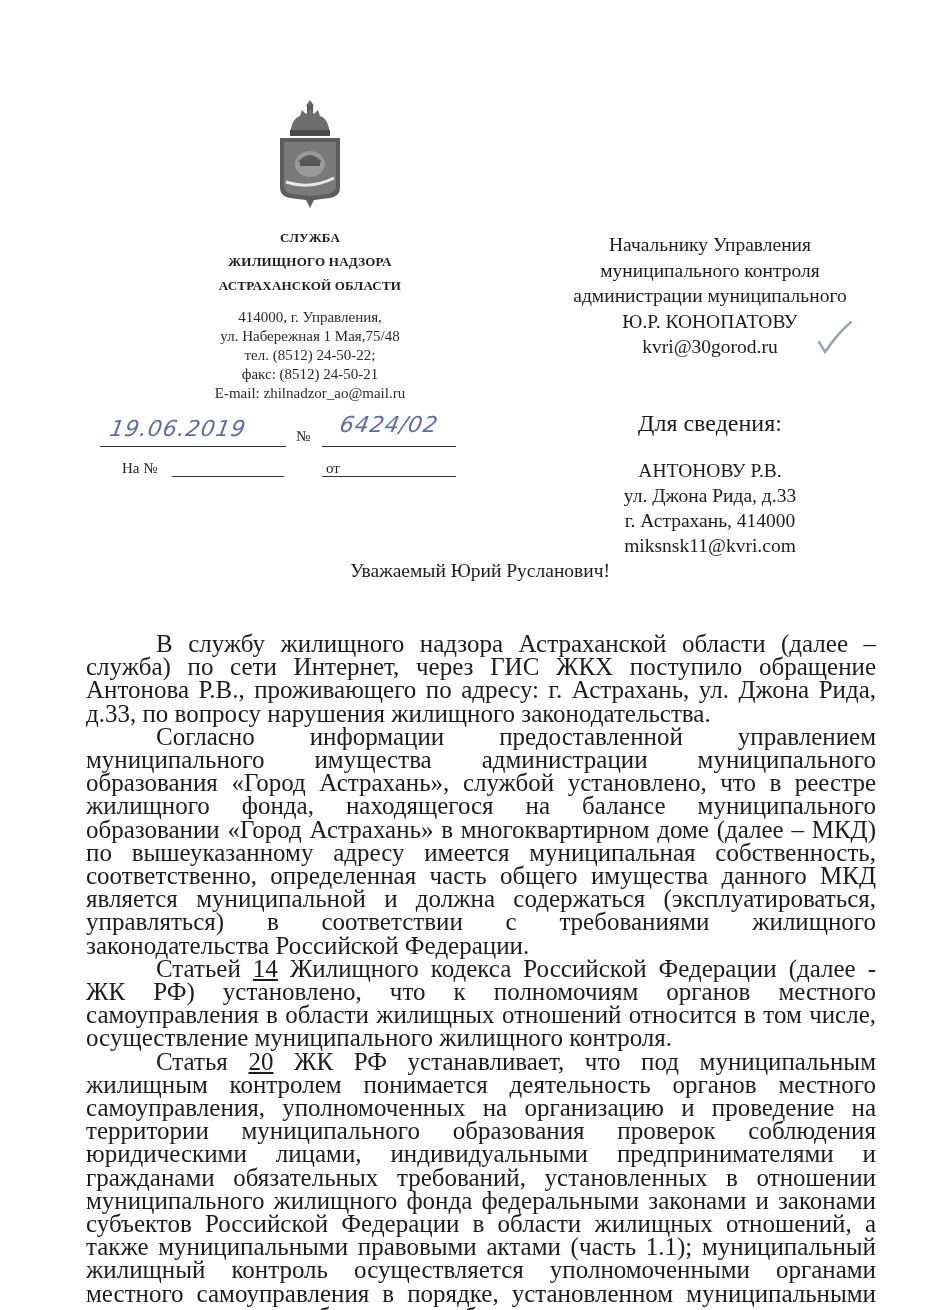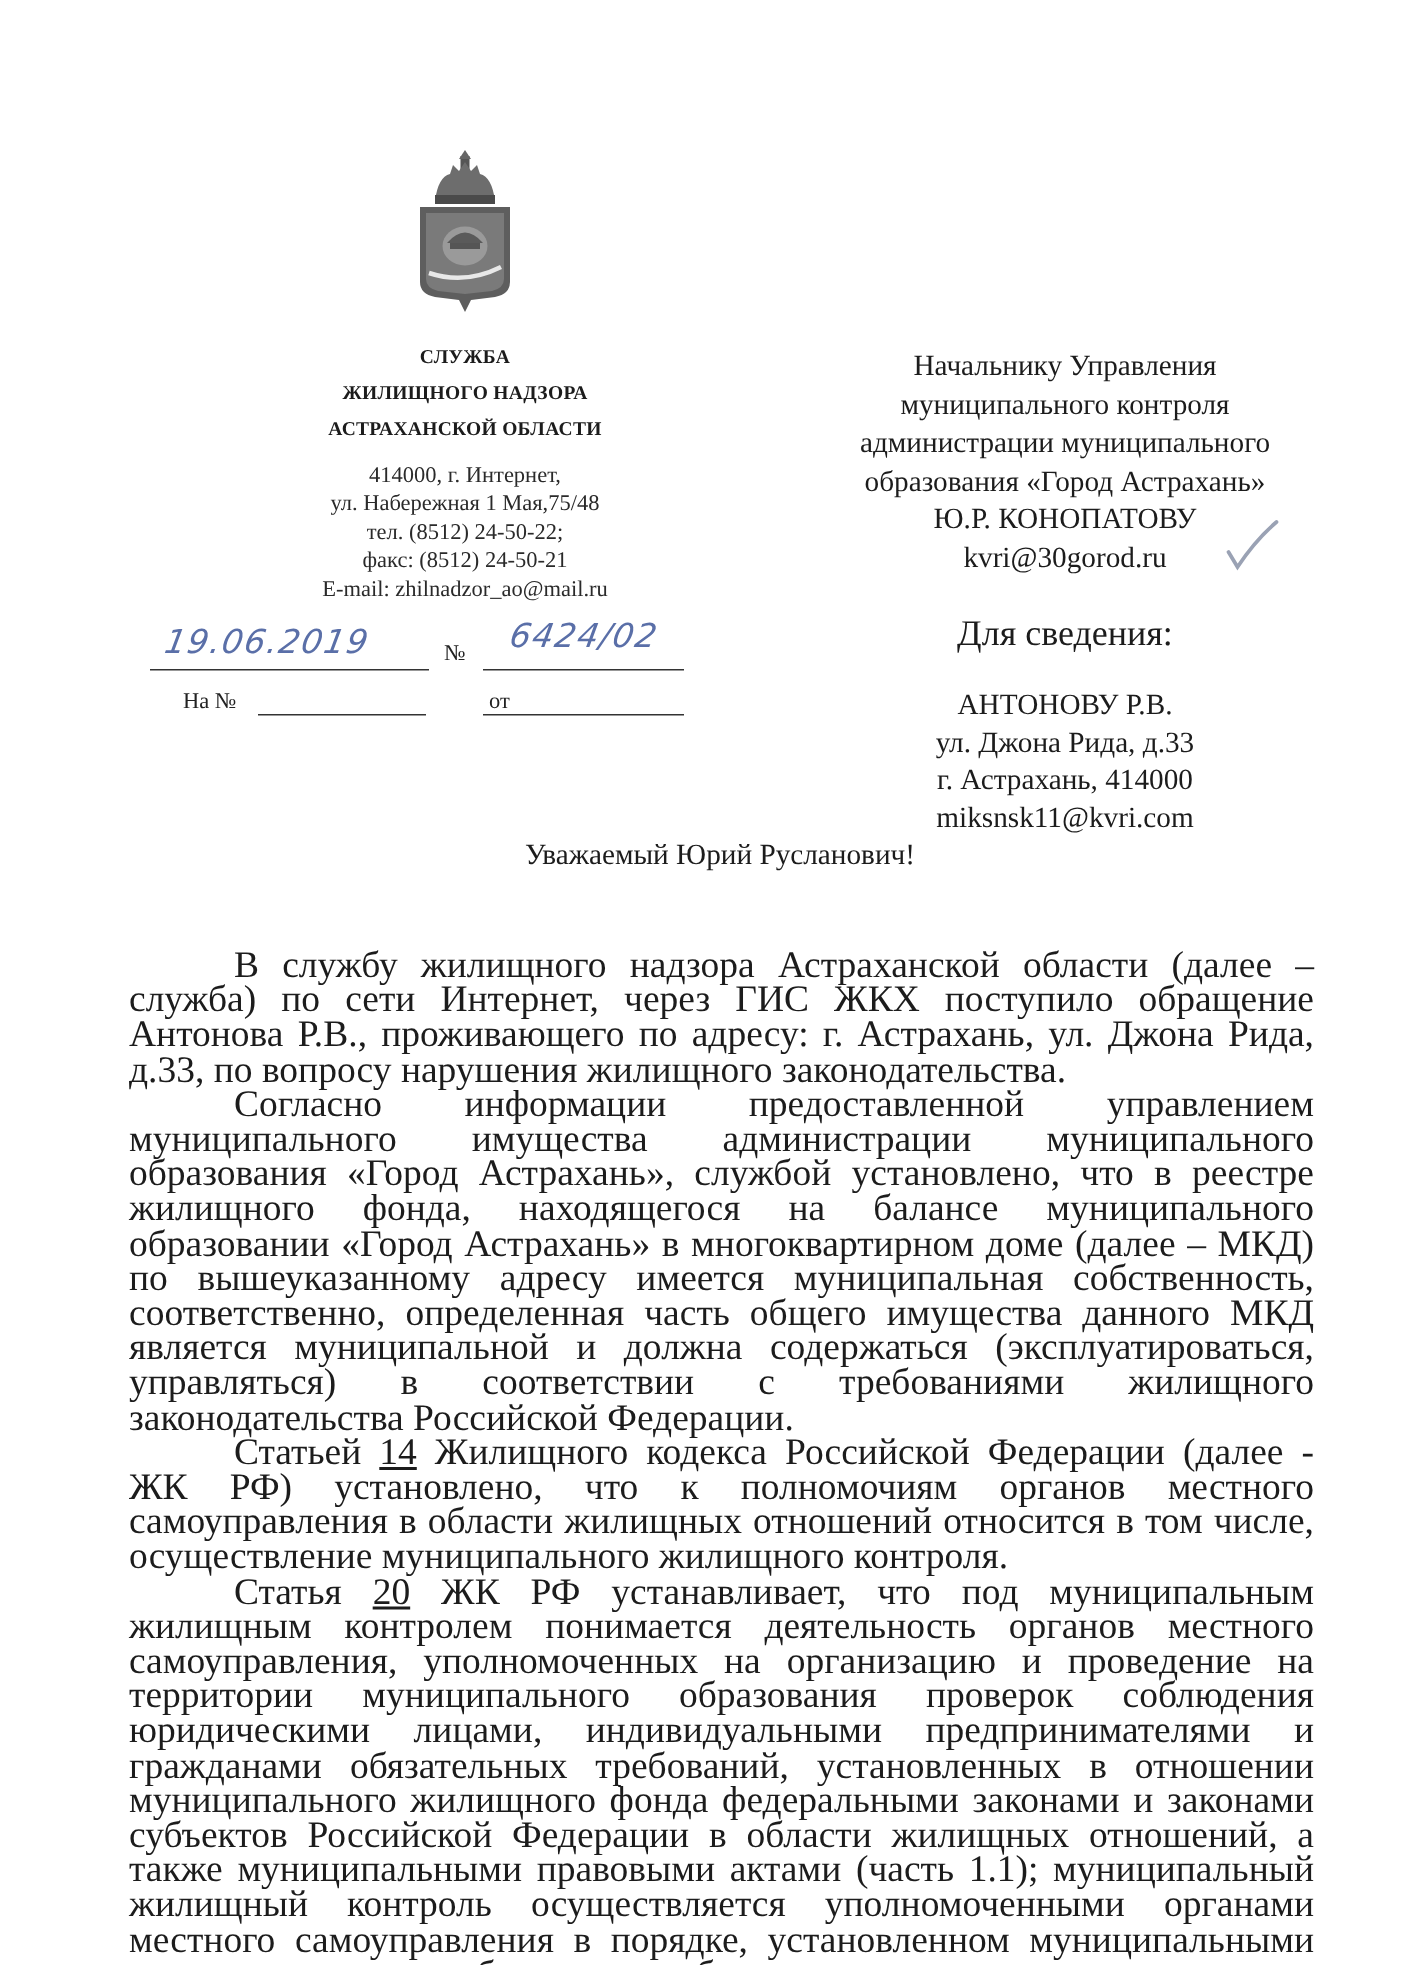--- a/index.html
+++ b/index.html
@@ -58,21 +58,21 @@
 
     <path d="M16,82 Q40,90 64,78" stroke="#e8e8e8" stroke-width="3" fill="none"></path>
   </svg>
 </div>
 
 <div class="abs sender">
   <div class="org-line">СЛУЖБА</div>
   <div class="org-line">ЖИЛИЩНОГО НАДЗОРА</div>
   <div class="org-line">АСТРАХАНСКОЙ ОБЛАСТИ</div>
   <div class="addr">
-    <div>414000, г. Интернет,</div>
+    <div>414000, г. Управления,</div>
     <div>ул. Набережная 1 Мая,75/48</div>
     <div>тел. (8512) 24-50-22;</div>
     <div>факс: (8512) 24-50-21</div>
     <div>E-mail: zhilnadzor_ao@mail.ru</div>
   </div>
 </div>
 
 <div class="abs reg-row">
   <span class="hand" style="left: 10px; top: 4px; color: rgb(90, 111, 168);">19.06.2019</span>
   <div class="line" style="left:0; top:34px; width:186px;"></div>
@@ -83,21 +83,20 @@
   <span class="small-lbl" style="left:22px; top:48px;">На №</span>
   <div class="line" style="left:72px; top:64px; width:112px;"></div>
   <span class="small-lbl" style="left:198px; top:48px;margin-left:28px;">от</span>
   <div class="line" style="left:222px; top:64px; width:134px;"></div>
 </div>
 
 <div class="abs recipient">
   <div>Начальнику Управления</div>
   <div>муниципального контроля</div>
   <div>администрации муниципального</div>
-  <div>образования «Город Астрахань»</div>
   <div>Ю.Р. КОНОПАТОВУ</div>
   <div style="position:relative;">
     <span>kvri@30gorod.ru</span>
     <svg class="check" style="left:270px; top:-14px;" width="40" height="36" viewBox="0 0 40 36">
       <path d="M4,22 L10,32 Q22,14 36,2" stroke="#9aa2b4" stroke-width="2.5" fill="none" stroke-linecap="round"></path>
     </svg>
   </div>
 </div>
 
 <div class="abs cc-head">Для сведения:</div>

